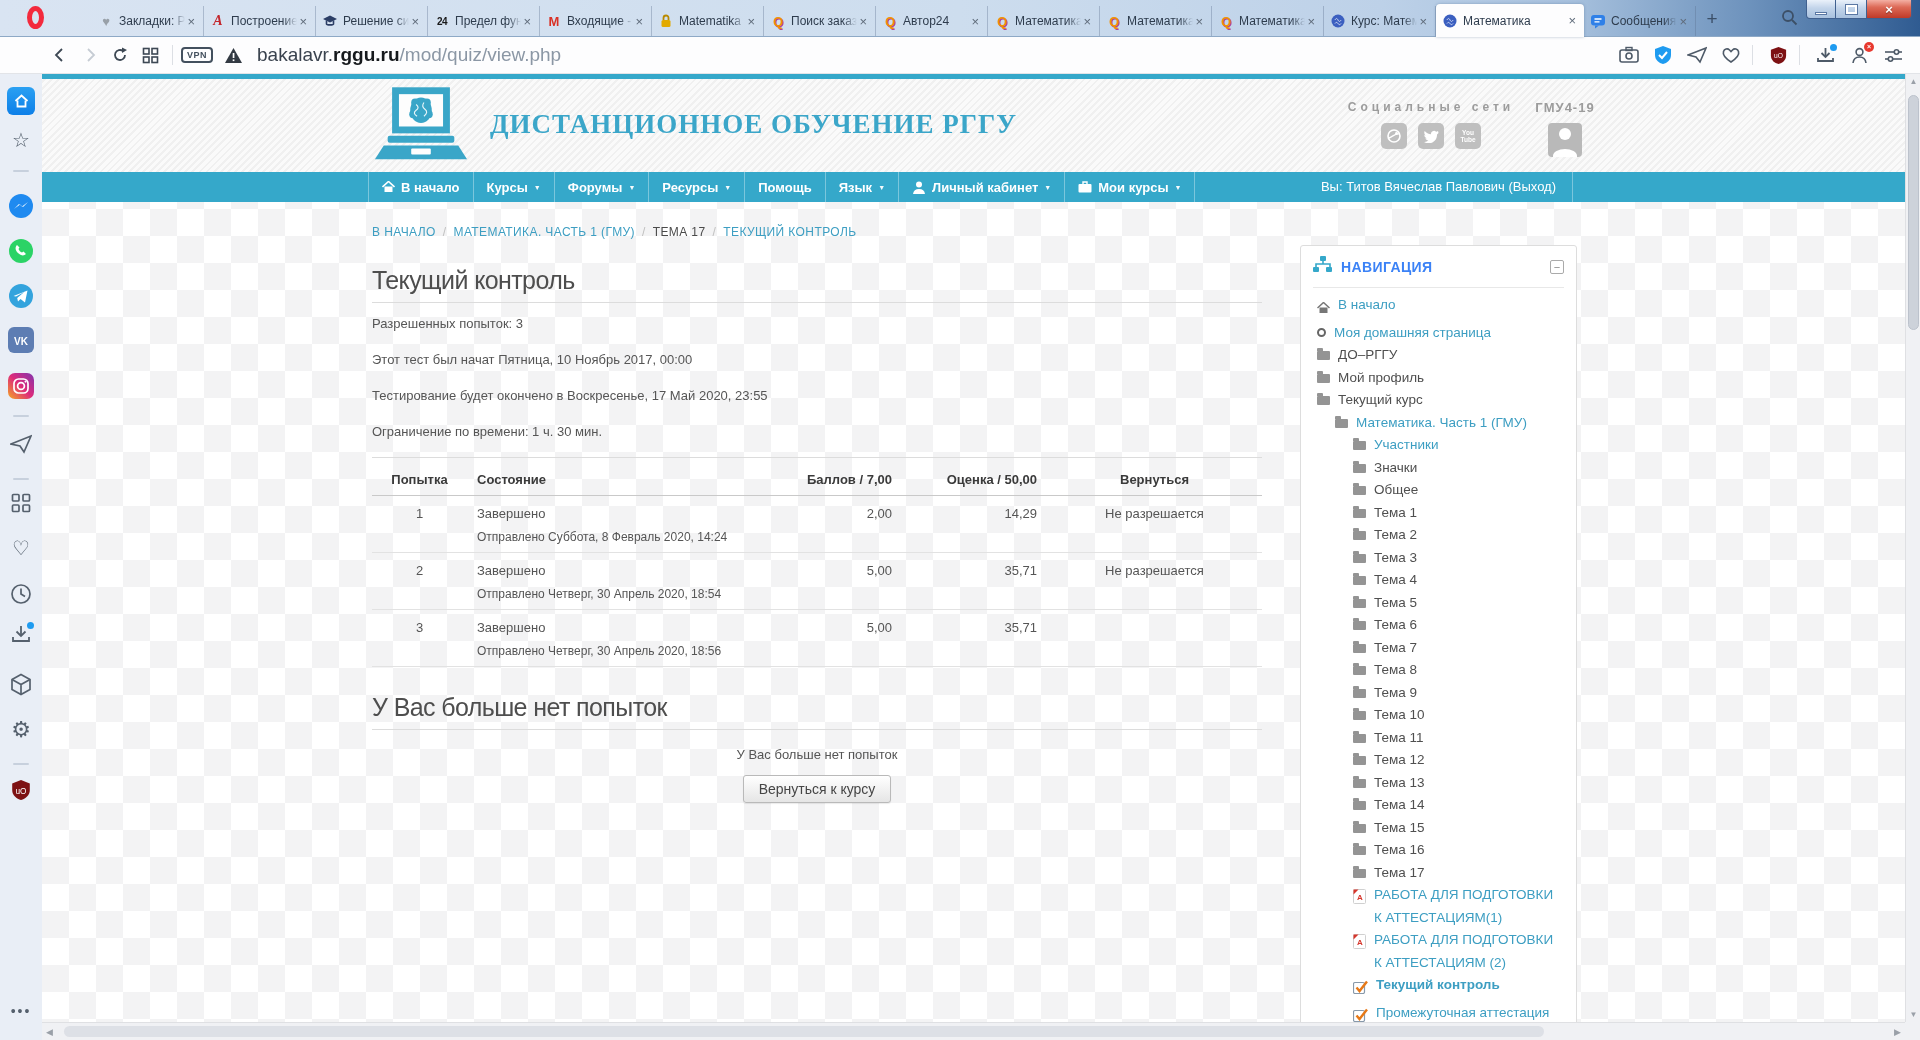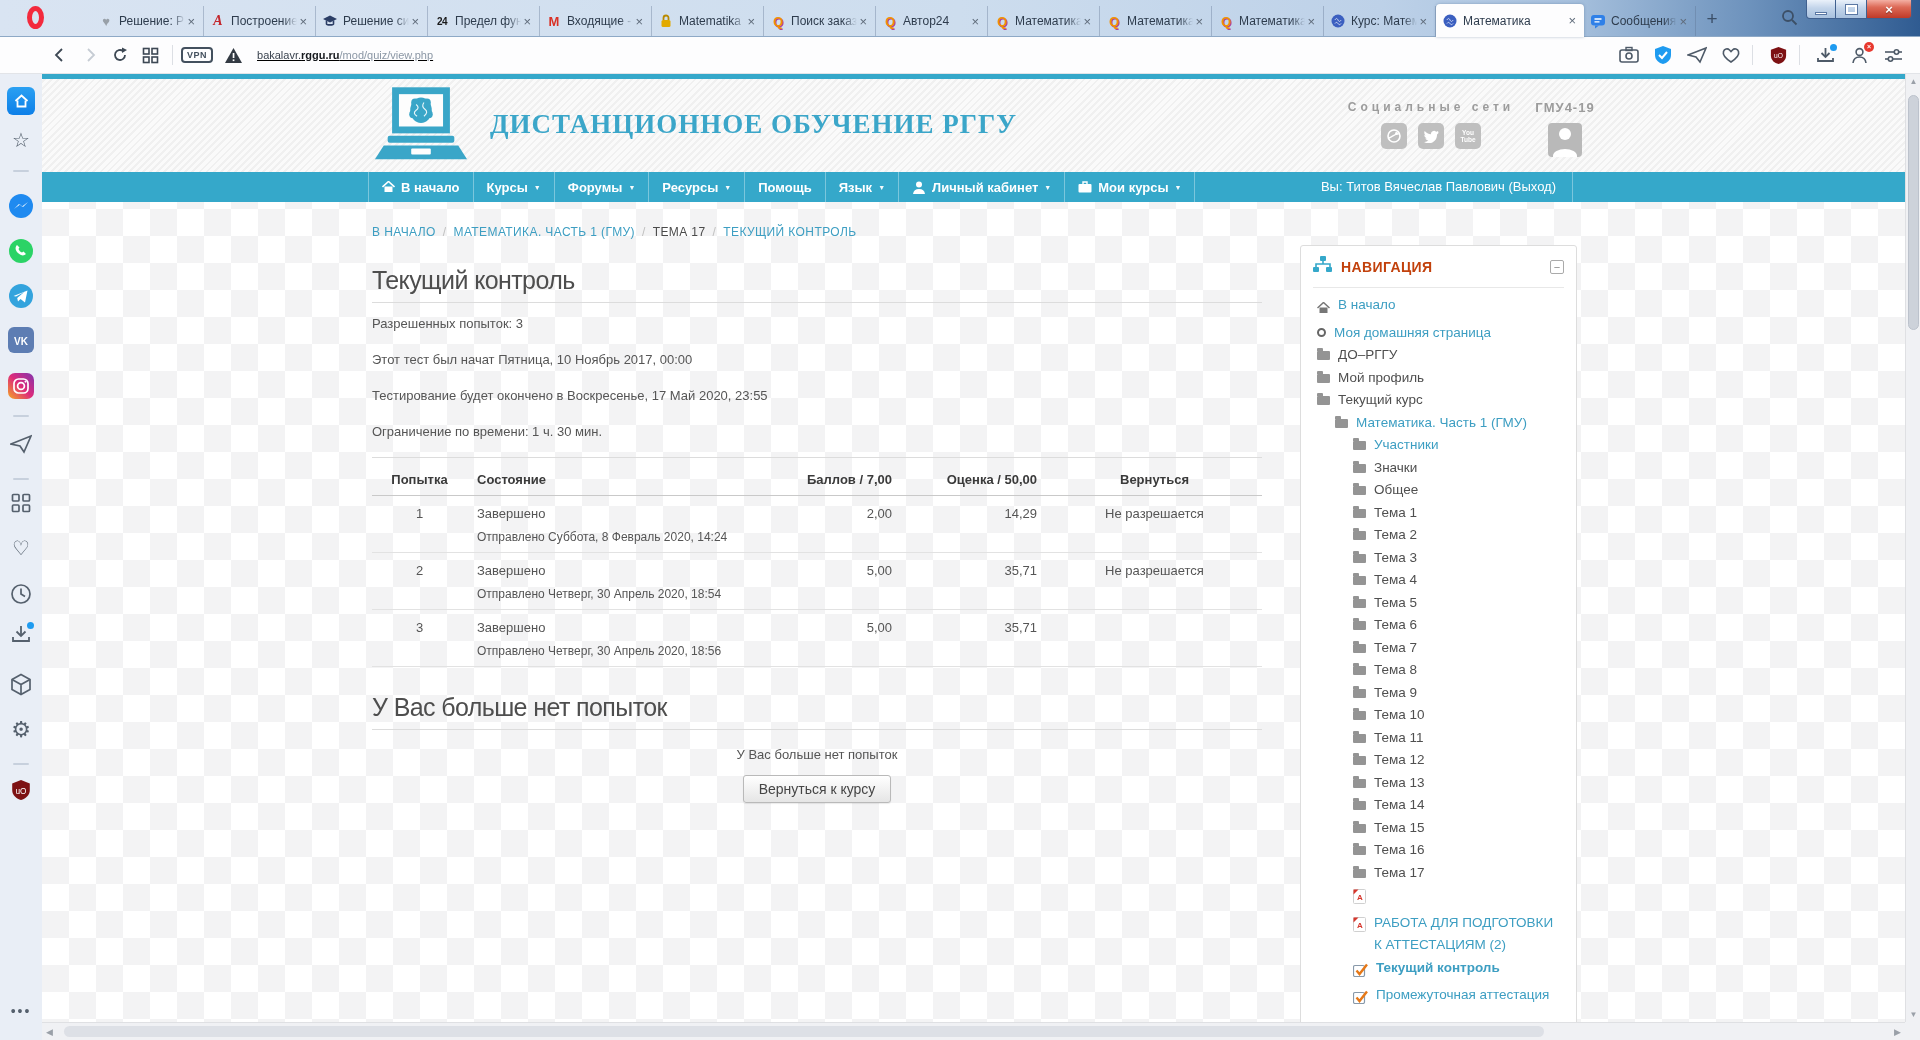--- a/index.html
+++ b/index.html
@@ -42,21 +42,21 @@
   .wc-min i { width:12px; height:3px; background:#fff; border:1px solid #5a77a3; display:block; margin-top:8px; }
   .wc-max i { width:11px; height:9px; border:2px solid #fff; outline:1px solid #5a77a3; display:block; }
 
   
   .addressbar { position:absolute; top:37px; left:0; width:1920px; height:37px; background:#fdfdfe;
     border-bottom:1px solid #e2e4e8; display:flex; align-items:center; padding:0 10px 0 48px; }
   .ab-ic { width:24px; height:24px; display:flex; align-items:center; justify-content:center; margin-right:6px; }
   .ab-sep { width:1px; height:20px; background:#dcdfe4; margin:0 8px 0 4px; }
   .vpn-badge { border:2px solid #43505e; border-radius:4px; color:#43505e; font-size:9px; font-weight:bold;
     padding:1px 4px; letter-spacing:.5px; margin-right:8px; }
-  .url { font-size:11px; margin-left:6px; white-space:nowrap;text-decoration:underline; }
+  .url { font-size:19px; margin-left:6px; white-space:nowrap; }
   .url .u-pre { color:#39424e; }
   .url .u-dom { color:#16191d; font-weight:bold; }
   .url .u-path { color:#8b97a5; }
   .ab-right { margin-left:auto; display:flex; align-items:center; }
   .ab-right .ab-ic { margin:0 5px; position:relative; }
   .dot-blue { position:absolute; top:1px; right:0; width:7px; height:7px; border-radius:50%; background:#1e9bf0; }
   .badge-red { position:absolute; top:-1px; right:-3px; width:10px; height:10px; border-radius:50%; background:#e8392f;
     color:#fff; font-size:7px; line-height:10px; text-align:center; font-weight:bold; }
 
   
@@ -130,21 +130,21 @@
   .final-grade b { font-weight:bold; }
   .no-attempts { text-align:center; font-size:13px; color:#555; margin-top:17px; }
   .back-btn { display:block; margin:13px auto 0; background:linear-gradient(#ffffff,#e5e5e5);
     border:1px solid #b9b9b9; border-radius:3px; padding:5px 15px; font-size:14px; color:#454545;
     font-family:"Liberation Sans",sans-serif; box-shadow:0 1px 1px rgba(0,0,0,.08); }
 
   
   .nav-block { position:absolute; top:20px; left:1258px; width:277px; background:#fff;
     border:1px solid #ddd; border-radius:3px; padding:10px 12px 12px; }
   .nav-head { display:flex; align-items:center; padding-bottom:9px; border-bottom:1px solid #e8e8e8; }
-  .nav-head-title { font-size:14px; font-weight:bold; color:#c2410c; letter-spacing:.4px; margin-left:8px; }
+  .nav-head-title { font-size:14px; font-weight:bold; color:#3b82f6; letter-spacing:.4px; margin-left:8px; }
   .collapse-box { margin-left:auto; width:14px; height:14px; border:1px solid #aaa; border-radius:2px;
     color:#888; font-size:11px; line-height:12px; text-align:center; }
   .nav-tree { margin-top:6px; }
   .nav-item { display:flex; align-items:flex-start; line-height:22.5px; font-size:13.5px; color:#4f4f4f; }
   .nav-item.link .nav-label { color:#3d9ec2; }
   .nav-item.bold .nav-label { font-weight:bold; }
   .nav-item .ti { margin:5px 8px 0 0; flex:0 0 auto; }
   .lvl0 { padding-left:4px; } .lvl1 { padding-left:22px; } .lvl2 { padding-left:40px; }
   .ti-folder { width:13px; height:9px; background:#949494; border-radius:1px; position:relative; margin-top:7px !important; }
   .ti-folder::before { content:''; position:absolute; top:-3px; left:0; width:6px; height:3px;
@@ -167,21 +167,21 @@
 </head>
 <body>
 
 <div class="canvas">
 
   <div class="tabbar">
     <div class="opera-logo"></div>
     <div class="tab-strip" id="tab-strip">
         <div class="tab">
           <span class="fi fi-heart">♥</span>
-          <span class="tab-label">Решение: Р</span>
+          <span class="tab-label">Закладки: Р</span>
           <span class="tab-close">×</span>
         </div>
         <div class="tab">
           <span class="fi fi-a">А</span>
           <span class="tab-label">Построение</span>
           <span class="tab-close">×</span>
         </div>
         <div class="tab">
           <svg class="fi" viewBox="0 0 16 16" width="16" height="16">
             <polygon points="8,2.5 15,6 8,9.5 1,6" fill="#2c3e66"></polygon>
@@ -777,20 +777,21 @@
             <div class="nav-item lvl2">
               <span class="ti ti-folder"></span>
               <span class="nav-label">Тема 17</span>
             </div>
             <div class="nav-item lvl2 link">
               <span class="ti"><svg width="13" height="15" viewBox="0 0 13 15">
                   <rect x="0.5" y="0.5" width="12" height="14" rx="1" fill="#fff" stroke="#d0d0d0"></rect>
                   <path d="M0.5 0.5h5l-5 5z" fill="#d6362c"></path>
                   <text x="7" y="11" font-size="8" font-weight="bold" fill="#d6362c" text-anchor="middle" font-family="Liberation Sans">A</text>
                 </svg></span>
+              <span class="nav-label">РАБОТА ДЛЯ ПОДГОТОВКИ К АТТЕСТАЦИЯМ(1)</span>
             </div>
             <div class="nav-item lvl2 link">
               <span class="ti"><svg width="13" height="15" viewBox="0 0 13 15">
                   <rect x="0.5" y="0.5" width="12" height="14" rx="1" fill="#fff" stroke="#d0d0d0"></rect>
                   <path d="M0.5 0.5h5l-5 5z" fill="#d6362c"></path>
                   <text x="7" y="11" font-size="8" font-weight="bold" fill="#d6362c" text-anchor="middle" font-family="Liberation Sans">A</text>
                 </svg></span>
               <span class="nav-label">РАБОТА ДЛЯ ПОДГОТОВКИ К АТТЕСТАЦИЯМ (2)</span>
             </div>
             <div class="nav-item lvl2 link bold">

